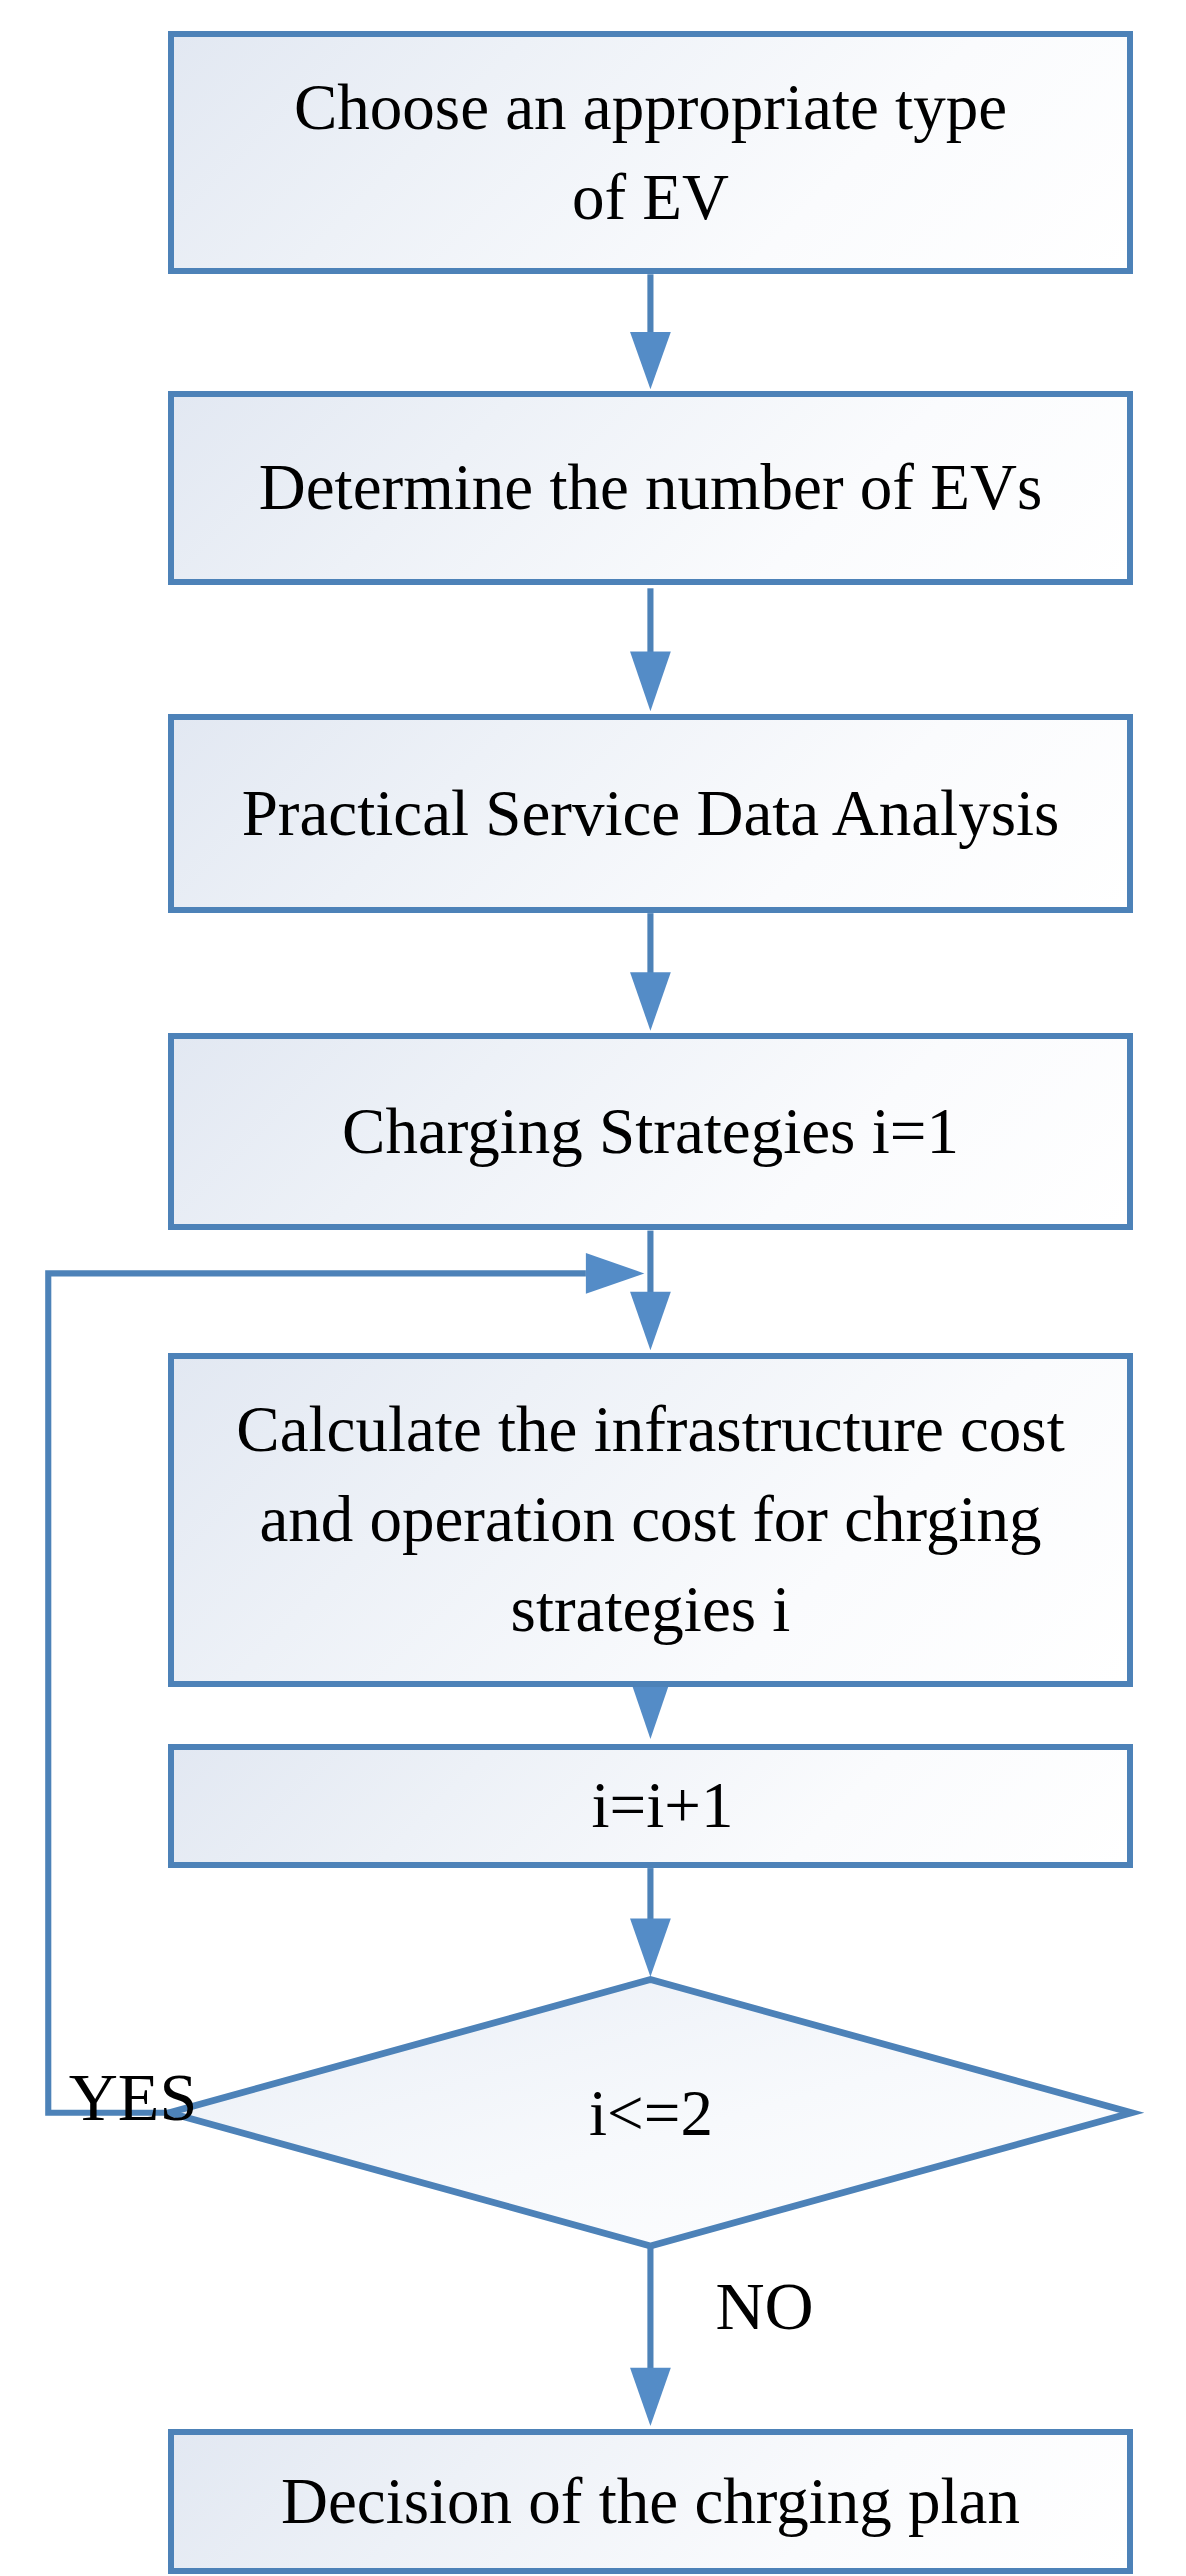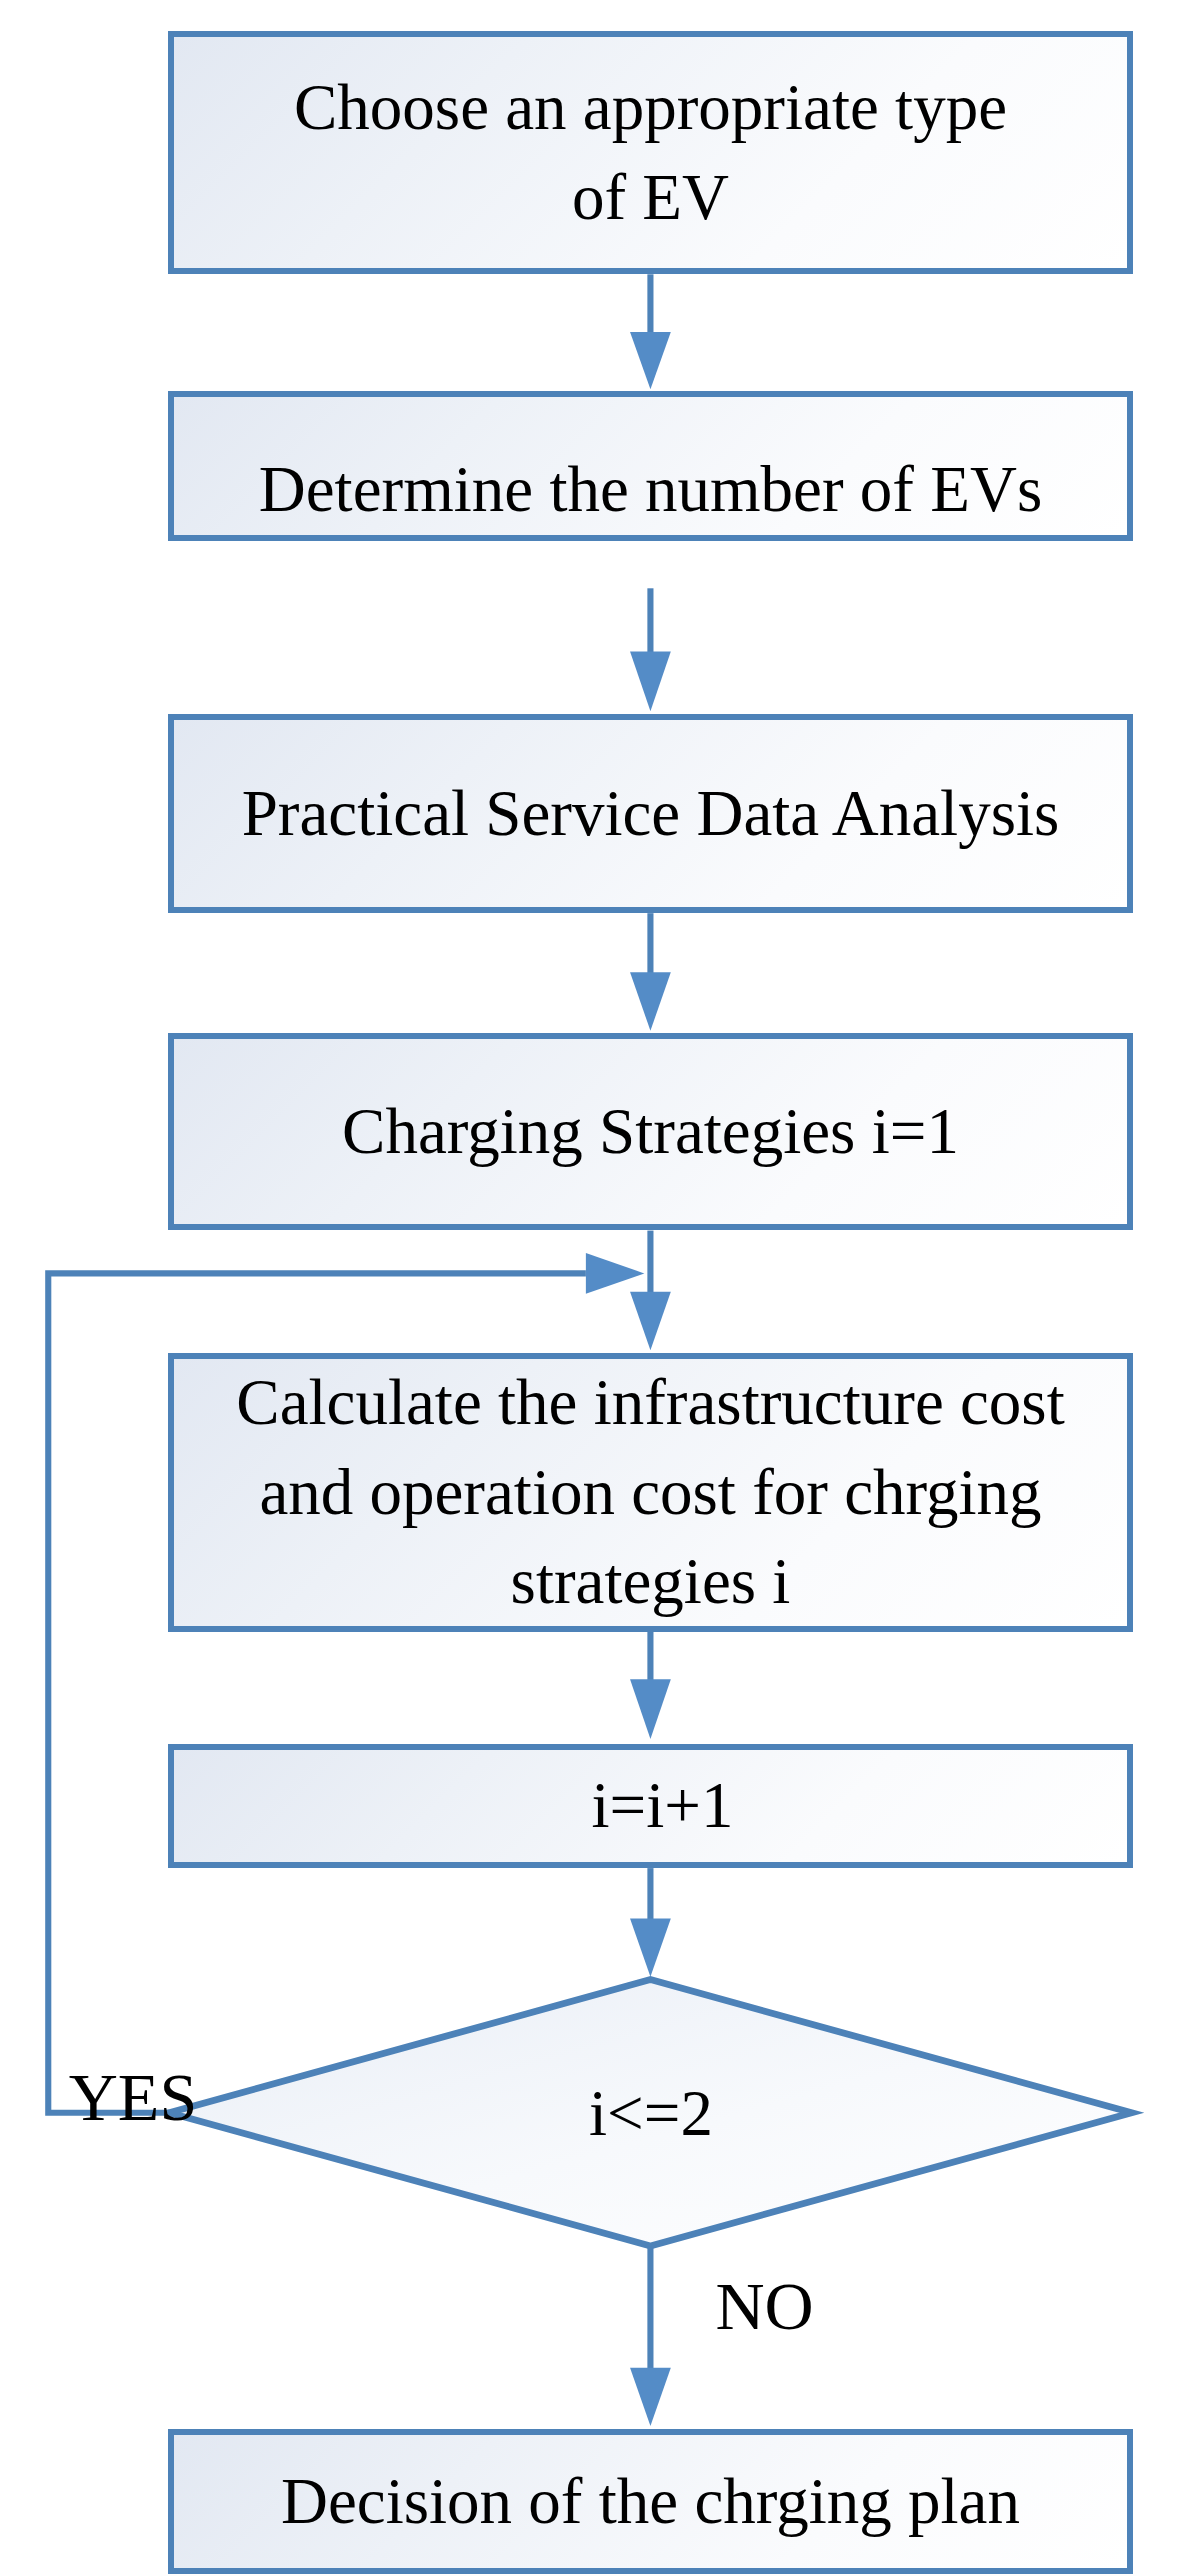--- a/index.html
+++ b/index.html
@@ -16,24 +16,24 @@
     left:168px;width:965px;
     box-sizing:border-box;
     border:6.8px solid #4d82b8;
     background:linear-gradient(135deg,#e2e8f2 0%,#edf1f7 30%,#fafbfd 68%,#ffffff 100%);
     display:flex;align-items:center;justify-content:center;
     color:#000;
     font-size:65px;line-height:1.38;
   }
   .node span{white-space:pre-line;text-align:center;}
   #node-choose-ev{top:31px;height:243px;}
-  #node-number-of-evs{top:391px;height:150px;align-items:flex-end;}
+  #node-number-of-evs{top:391px;height:194px;}
   #node-service-data{top:714px;height:199px;}
   #node-charging-strategies{top:1033px;height:197px;}
-  #node-calculate-costs{top:1353px;height:279px;}
+  #node-calculate-costs{top:1353px;height:334px;}
   #node-increment{top:1744px;height:124px;padding-left:24px;}
   #node-optimal-plan{top:2429px;height:145px;}
   #node-loop-condition{
     position:absolute;left:277px;top:1980px;width:748px;height:267px;
     display:flex;align-items:center;justify-content:center;
     font-size:65px;color:#000;
   }
   .edge-label{
     position:absolute;
     font-size:68px;line-height:1.1;color:#000;

